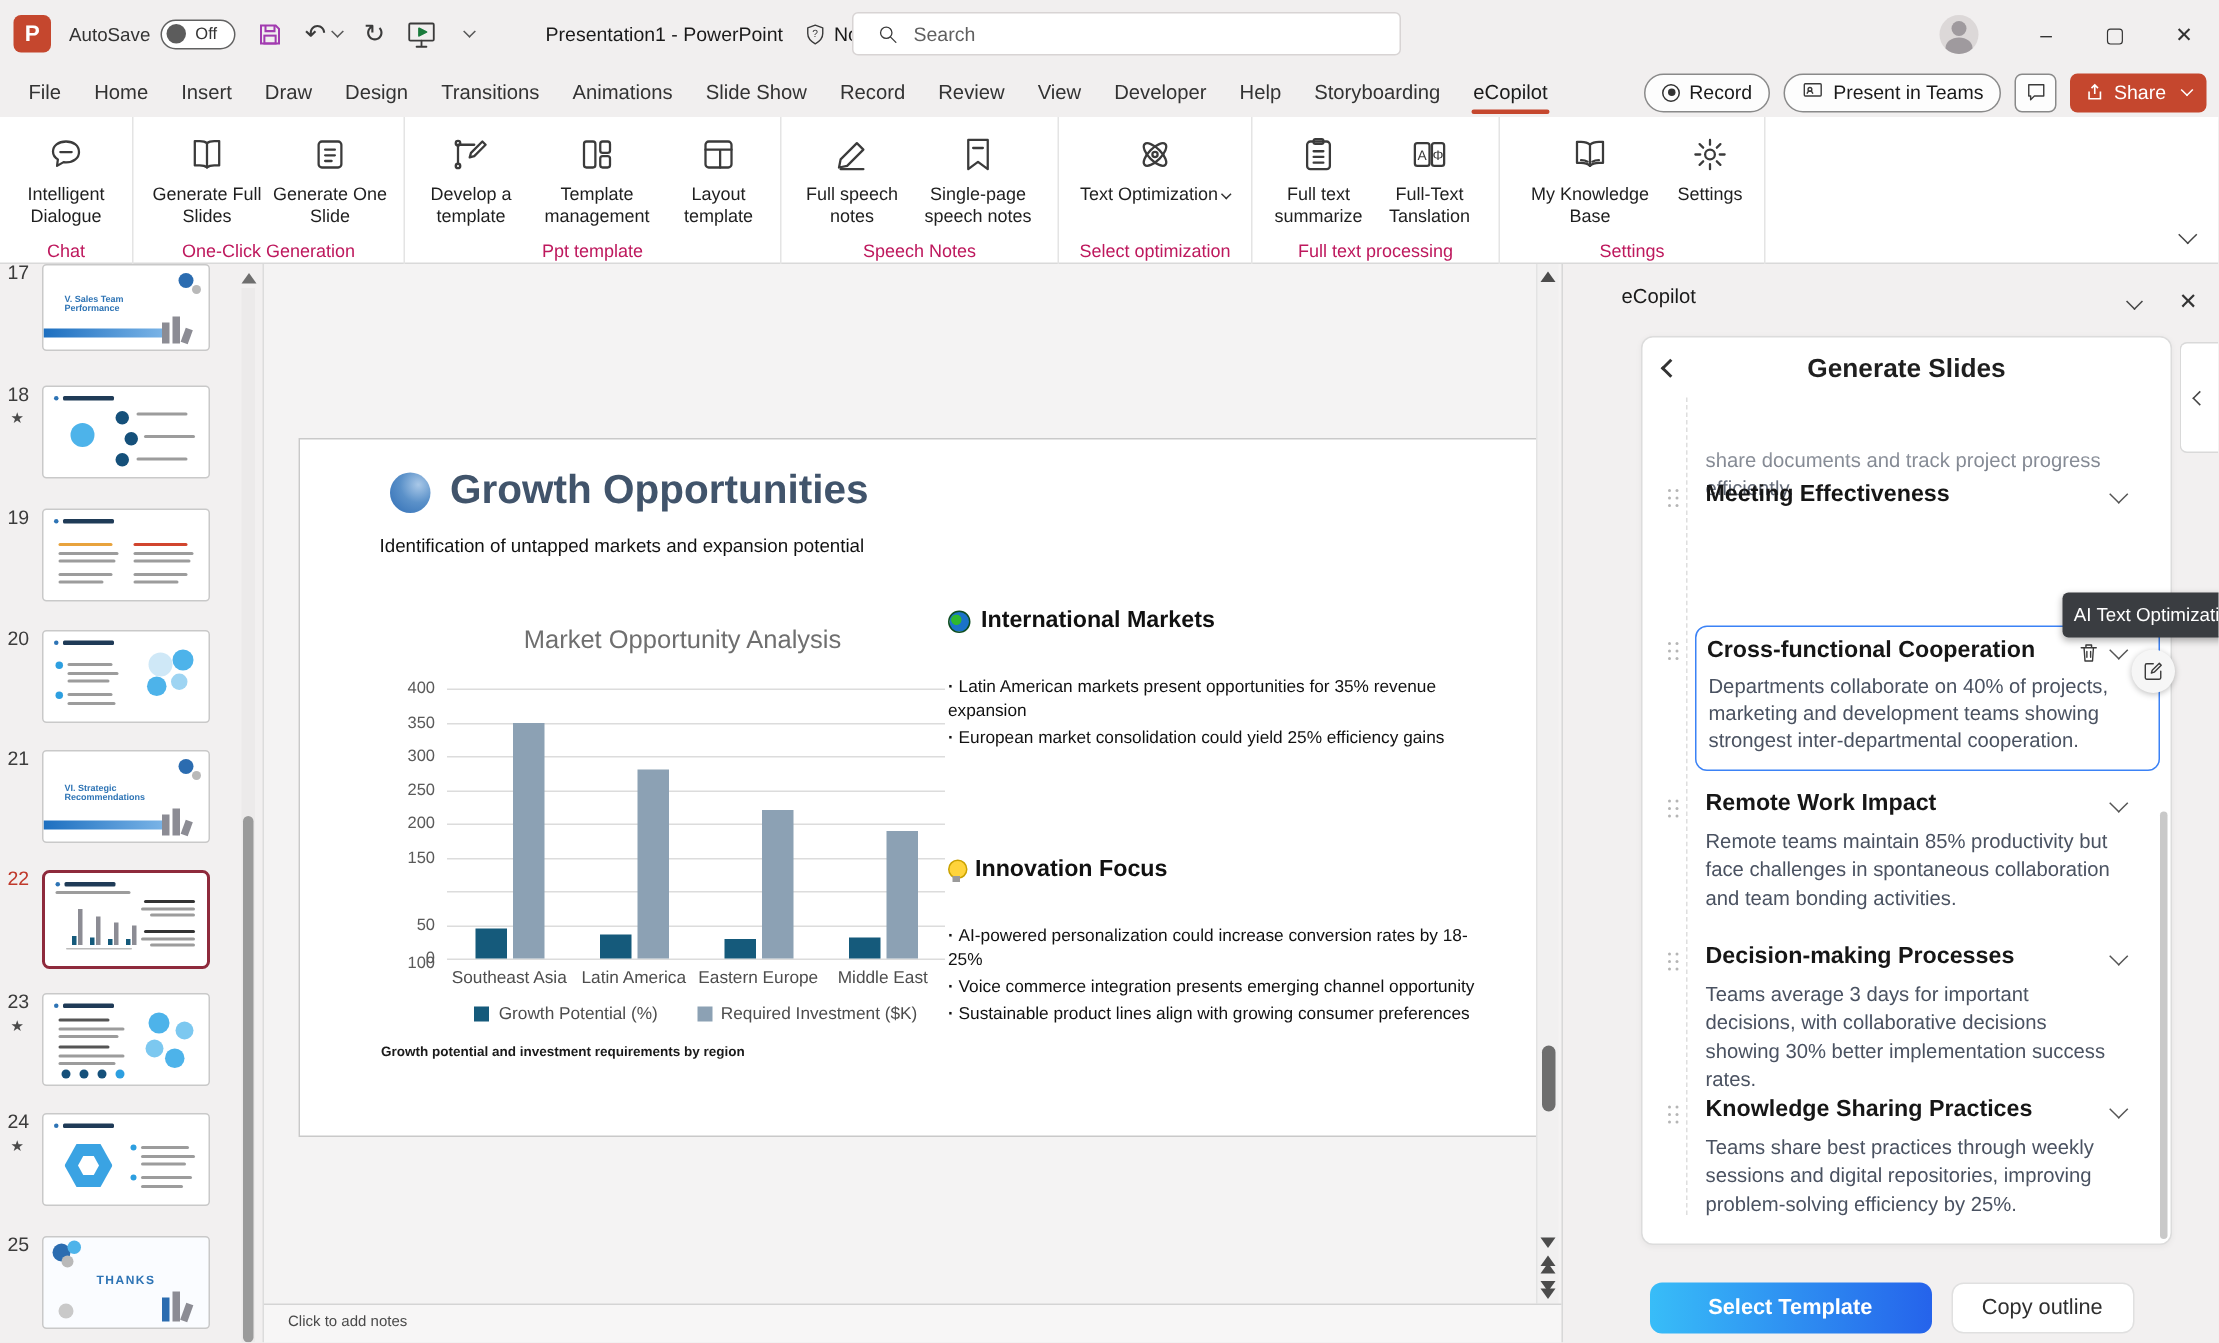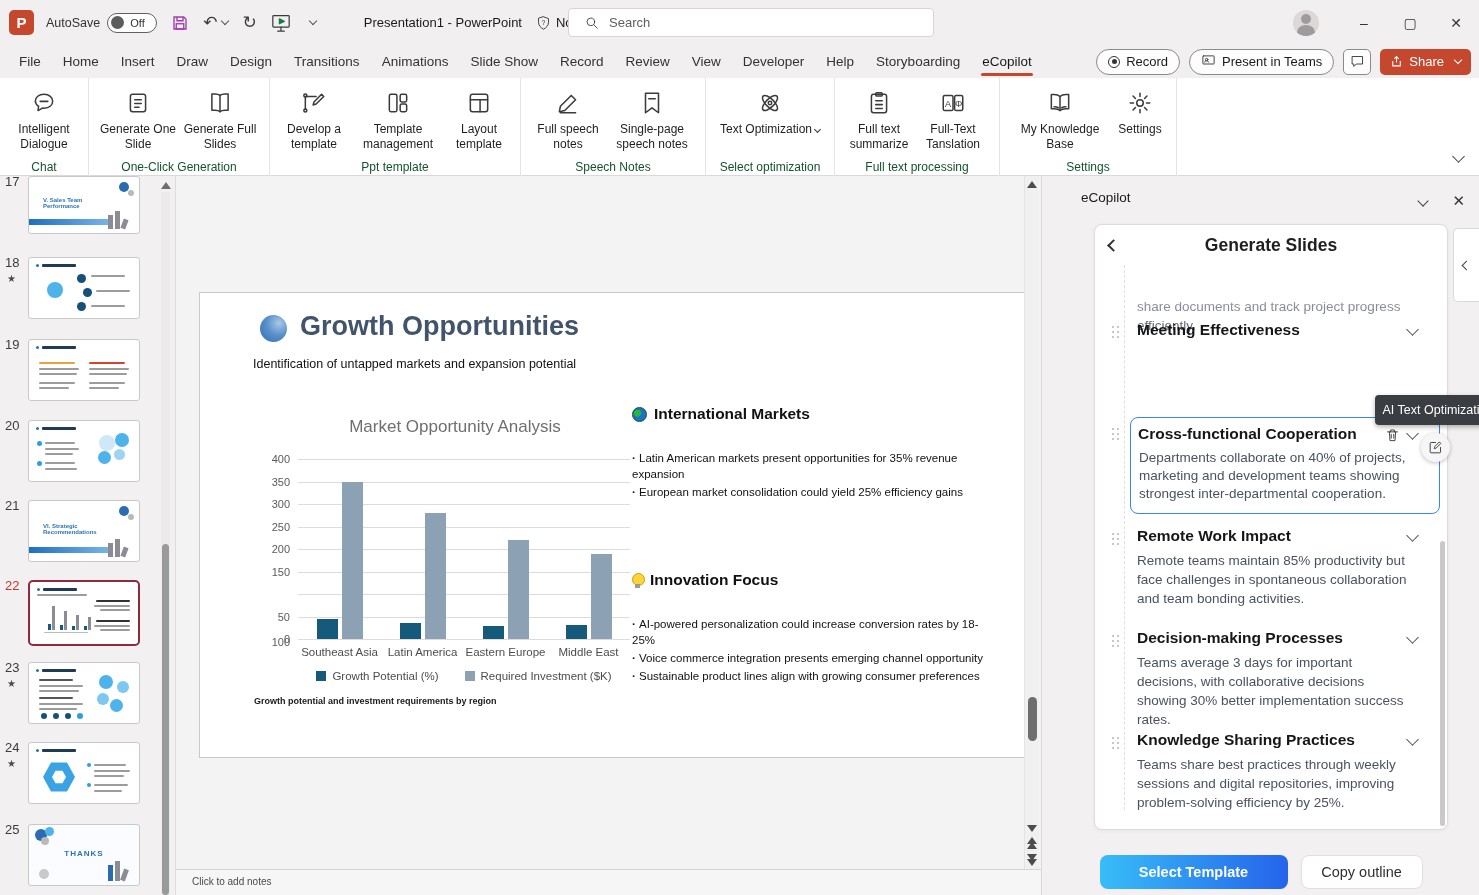--- a/index.html
+++ b/index.html
@@ -36,21 +36,21 @@
   .rec-dot { width:12px; height:12px; border:1.5px solid #333; border-radius:50%; position:relative; }
   .rec-dot:after { content:""; position:absolute; left:2.5px; top:2.5px; width:5px; height:5px; background:#333; border-radius:50%; }
   .iconbtn { width:28px; height:26px; border:1px solid #8a8a8a; border-radius:5px; background:#fdfdfd; display:flex; align-items:center; justify-content:center; }
   .sharebtn { height:26px; border-radius:5px; background:#c5472e; color:#fff; display:flex; align-items:center; padding:0 10px; font-size:13px; gap:6px; }
   .sharebtn .caret-sm { border-color:#fff; }
 
   
   .ribbon { position:absolute; left:0; top:78px; width:1479px; height:98px; background:#fff; border-bottom:1px solid #d9d9d9; box-shadow:0 1px 2px rgba(0,0,0,.06); }
   .rgroups { display:flex; height:98px; align-items:stretch; }
   .rgroup { position:relative; padding:6px 8px 16px 8px; border-right:1px solid #e4e4e4; display:flex; align-items:flex-start; }
-  .rgroup-label { position:absolute; left:0; right:0; bottom:2px; text-align:center; font-size:12px; color:#14532d; white-space:nowrap; }
+  .rgroup-label { position:absolute; left:0; right:0; bottom:2px; text-align:center; font-size:12px; color:#be185d; white-space:nowrap; }
   .rbtn { display:flex; flex-direction:column; align-items:center; padding-top:4px; }
   .ricon { height:30px; display:flex; align-items:center; justify-content:center; }
   .ricon svg { stroke:#3b3b3b; fill:none; stroke-width:1.4; stroke-linecap:round; stroke-linejoin:round; }
   .rlabel { font-size:12px; color:#1f1f1f; text-align:center; line-height:1.25; margin-top:4px; }
   .dd-caret { width:5px; height:5px; border-right:1.2px solid #333; border-bottom:1.2px solid #333; transform:rotate(45deg); display:inline-block; margin-left:3px; margin-bottom:1px; }
   .ribbon-collapse { position:absolute; right:16px; bottom:14px; width:9px; height:9px; border-right:1.5px solid #444; border-bottom:1.5px solid #444; transform:rotate(45deg); }
 
   
   .main { position:absolute; left:0; top:176px; width:1479px; height:719px; }
 
@@ -269,34 +269,34 @@
             </svg>
           </div>
         <div class="rlabel">Intelligent Dialogue</div>
       </div>
       <div class="rgroup-label">Chat</div>
     </div>
     <div class="rgroup">
       <div class="rbtn" style="width:82px">
         <div class="ricon">
             <svg width="26" height="26" viewBox="0 0 24 24">
+              <path d="M12 5c-1-.9-2.5-1.3-4.5-1.3H4.5v15h3c2 0 3.5.4 4.5 1.3 1-.9 2.5-1.3 4.5-1.3h3v-15h-3c-2 0-3.5.4-4.5 1.3z"></path>
+              <path d="M12 5v15"></path>
+            </svg>
+          </div>
+        <div class="rlabel">Generate Full Slides</div>
+      </div>
+      <div class="rbtn" style="width:82px">
+        <div class="ricon">
+            <svg width="26" height="26" viewBox="0 0 24 24">
               <rect x="5" y="4" width="14" height="16" rx="2"></rect>
               <path d="M9 9h6M9 12.5h6M9 16h4"></path>
             </svg>
           </div>
         <div class="rlabel">Generate One Slide</div>
-      </div>
-      <div class="rbtn" style="width:82px">
-        <div class="ricon">
-            <svg width="26" height="26" viewBox="0 0 24 24">
-              <path d="M12 5c-1-.9-2.5-1.3-4.5-1.3H4.5v15h3c2 0 3.5.4 4.5 1.3 1-.9 2.5-1.3 4.5-1.3h3v-15h-3c-2 0-3.5.4-4.5 1.3z"></path>
-              <path d="M12 5v15"></path>
-            </svg>
-          </div>
-        <div class="rlabel">Generate Full Slides</div>
       </div>
       <div class="rgroup-label">One-Click Generation</div>
     </div>
     <div class="rgroup">
       <div class="rbtn" style="width:72px">
         <div class="ricon">
             <svg width="26" height="26" viewBox="0 0 24 24">
               <path d="M4 6v12M4 6h10"></path>
               <circle cx="4" cy="5" r="1.4"></circle>
               <circle cx="4" cy="19" r="1.4"></circle>

